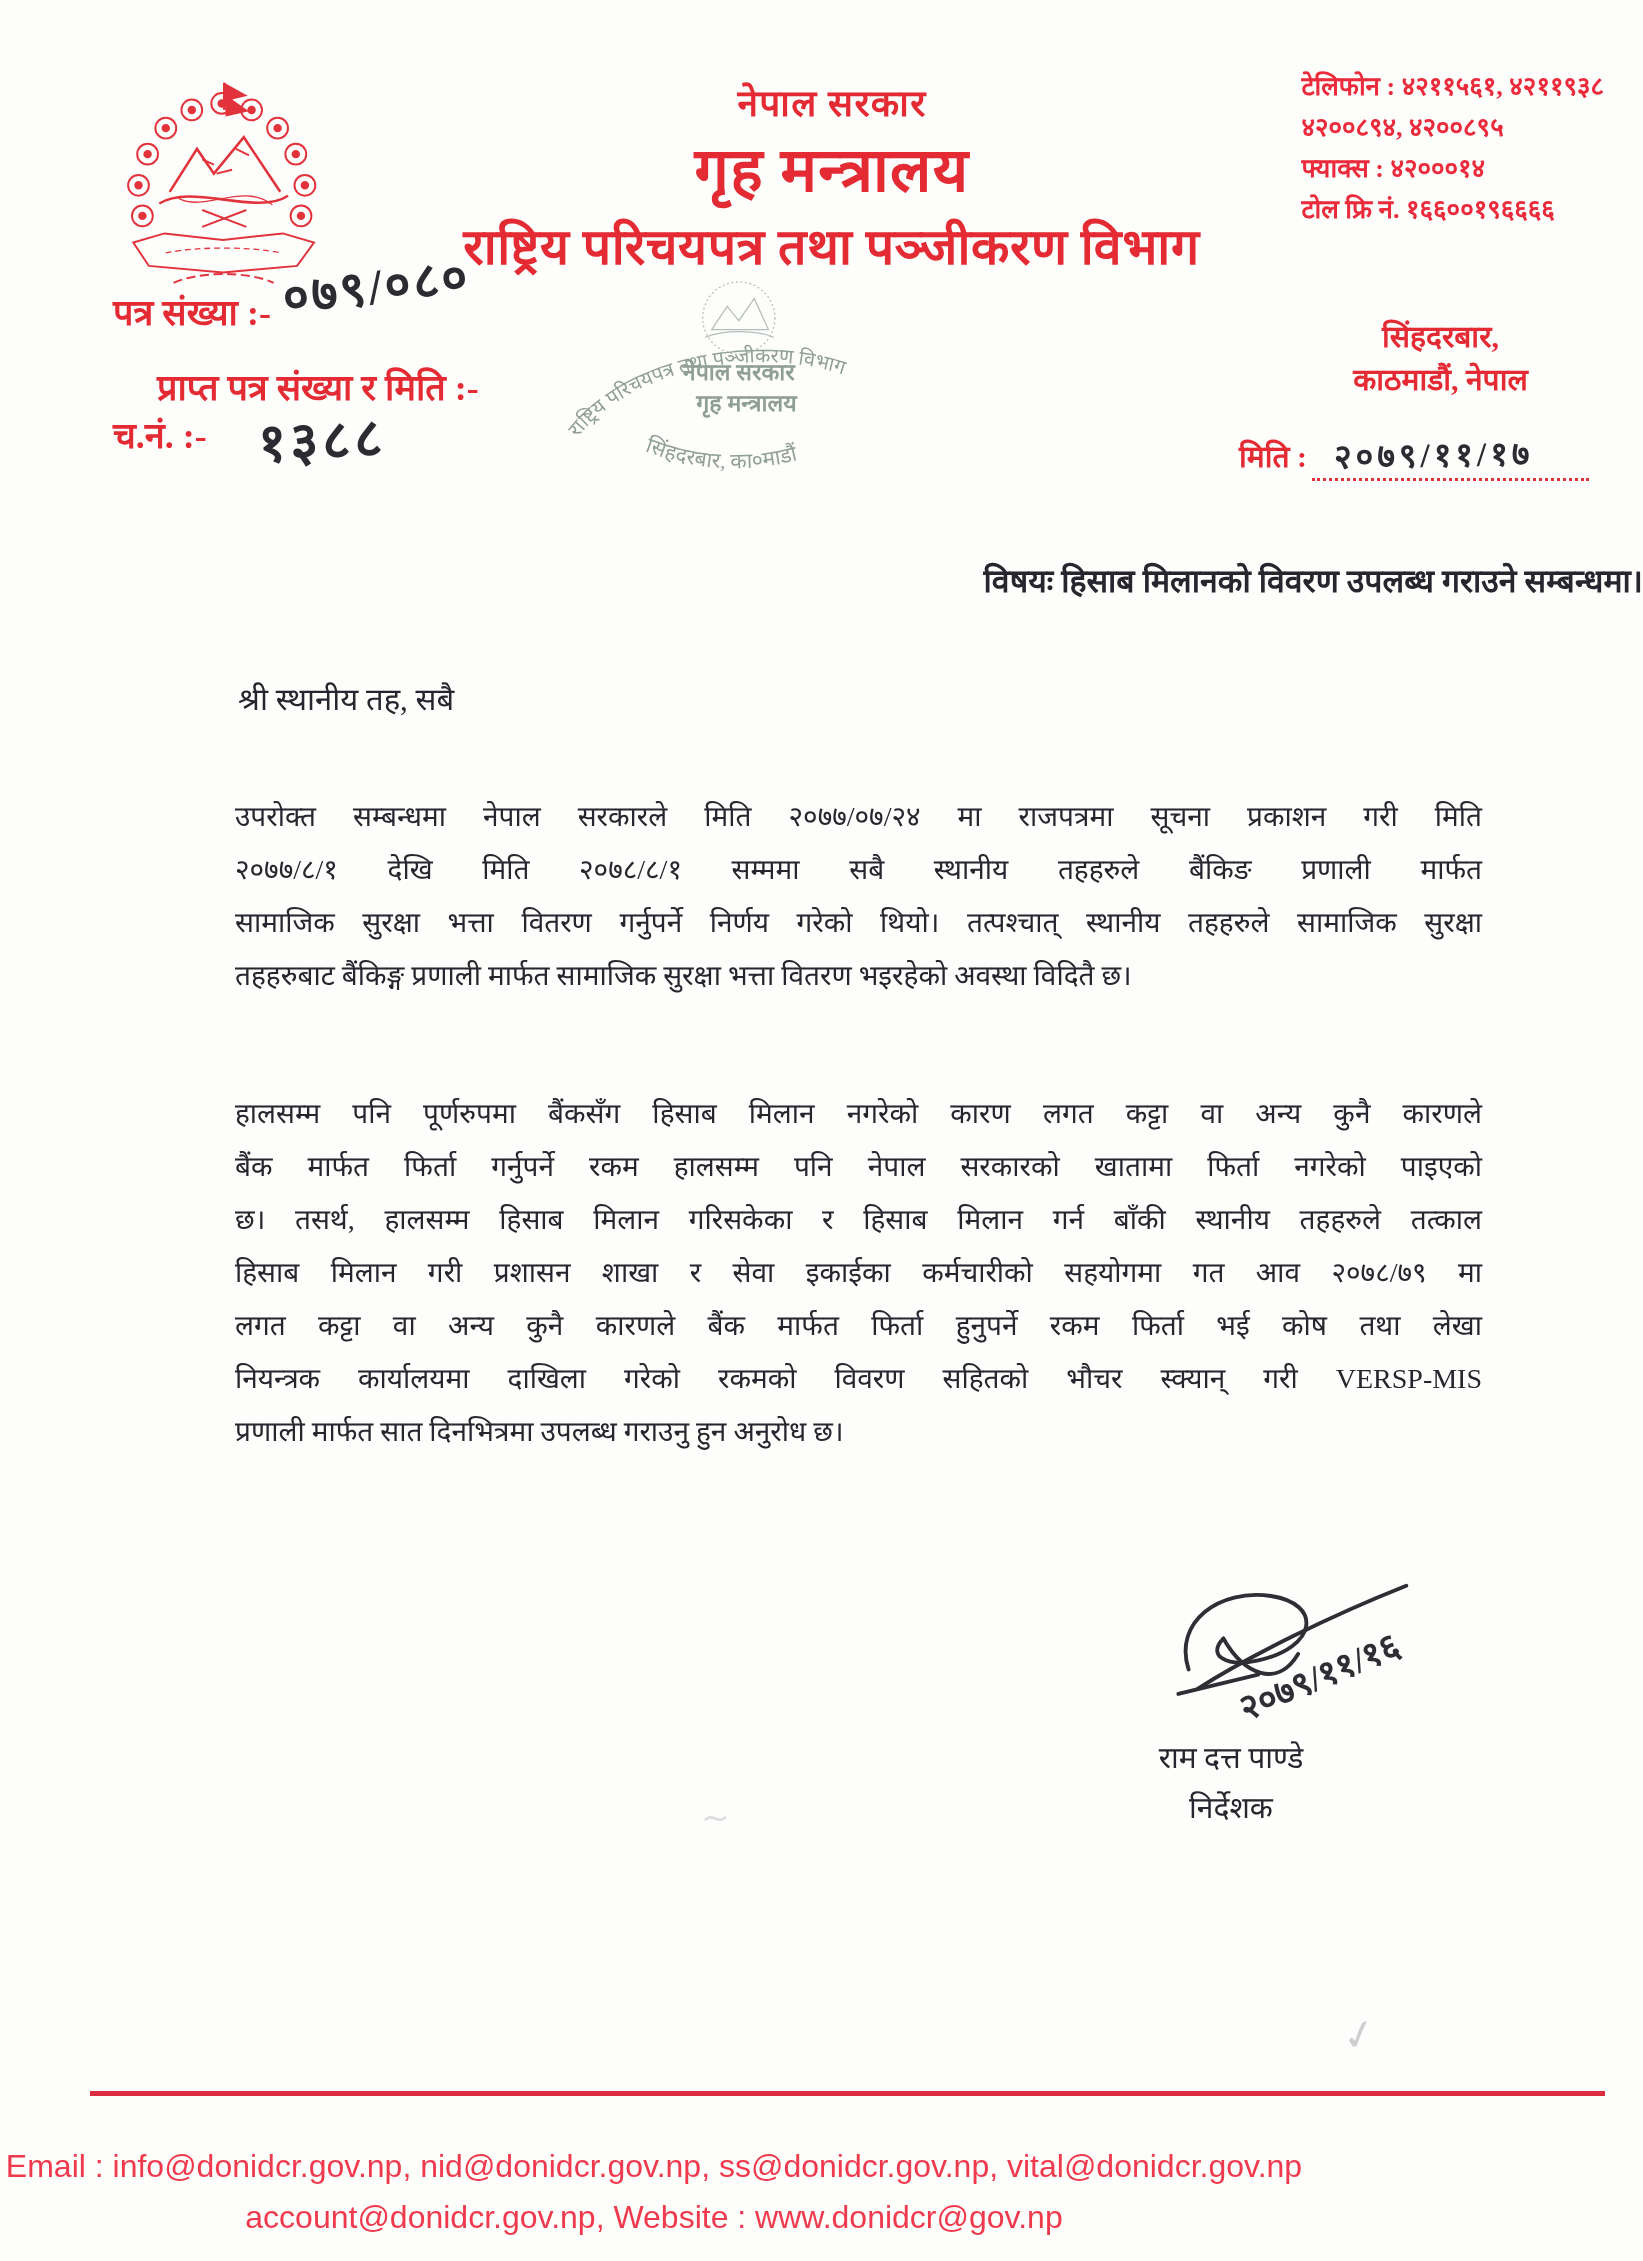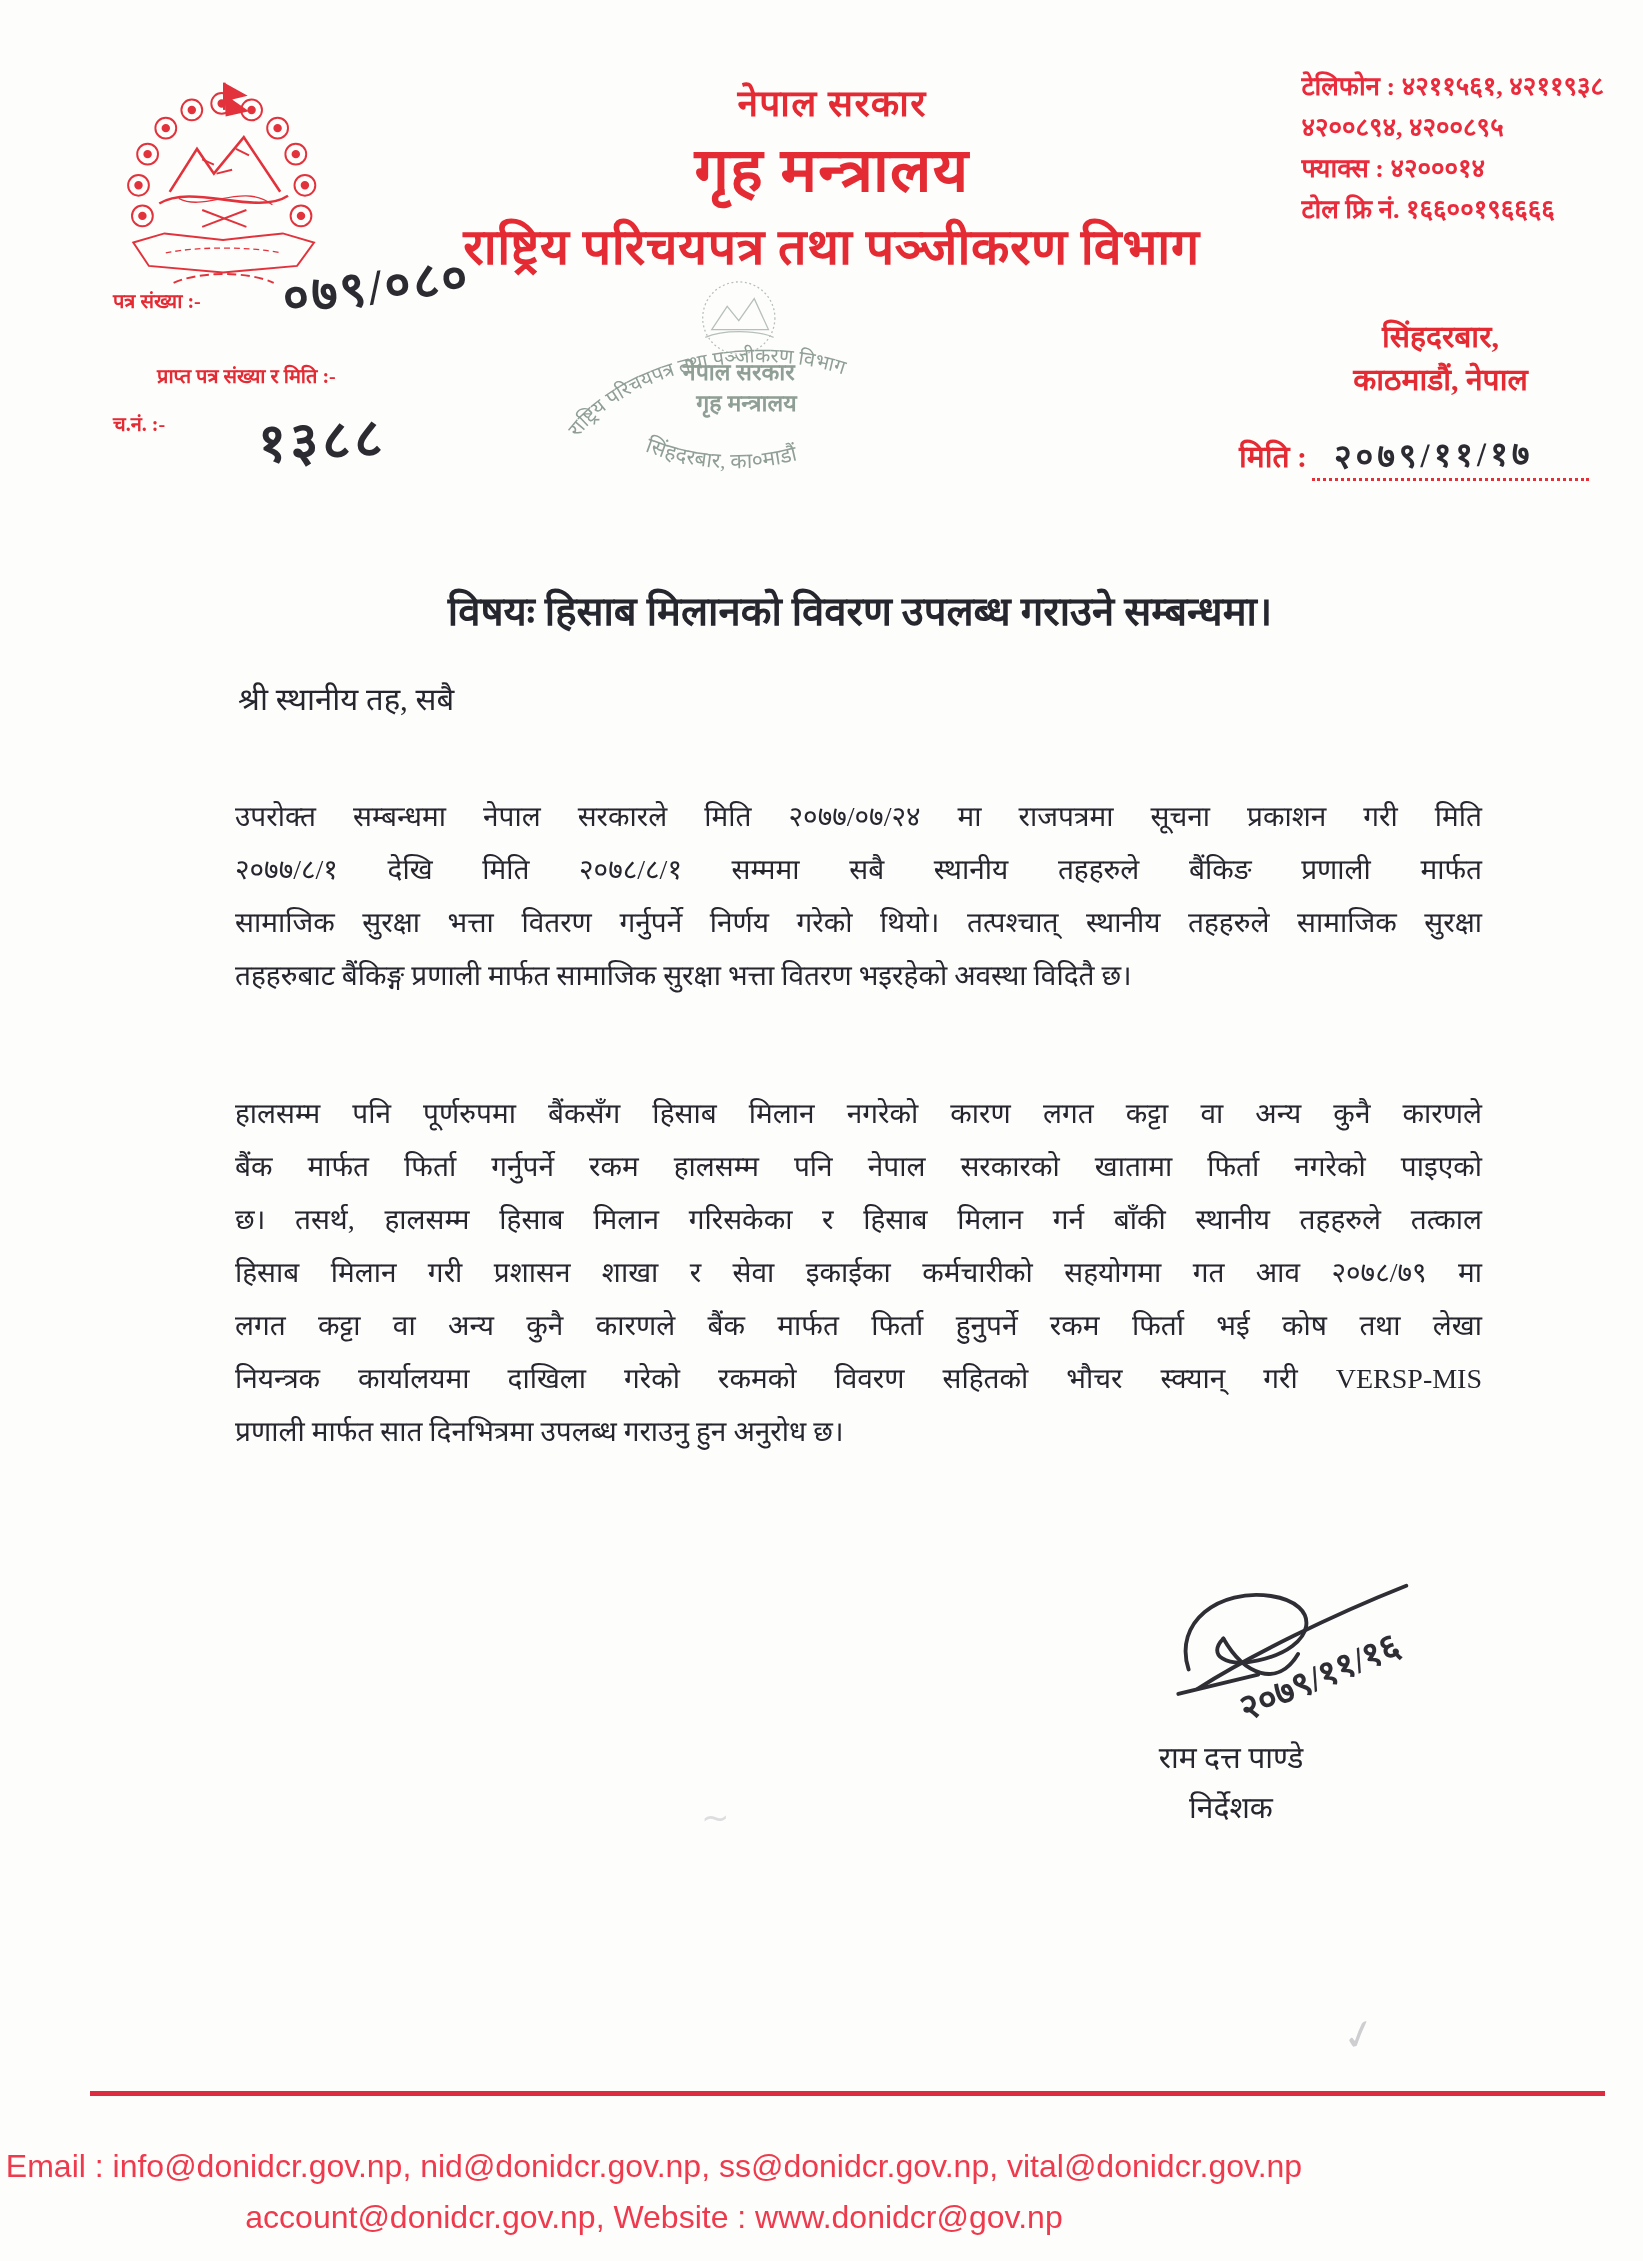--- a/index.html
+++ b/index.html
@@ -9,33 +9,33 @@
     font-family:"Liberation Serif","DejaVu Serif",serif;color:#26262e;
   }
   
   .emblem{position:absolute;left:119px;top:76px;width:208px;height:218px;}
   .hdr-center{position:absolute;left:445px;top:0;width:774px;text-align:center;color:#e42a33;}
   .hdr-gov{position:absolute;left:0;top:76px;width:100%;font-size:37px;font-weight:bold;letter-spacing:1.3px;}
   .hdr-min{position:absolute;left:0;top:126px;width:100%;font-size:61px;font-weight:bold;letter-spacing:1.3px;}
   .hdr-dept{position:absolute;left:-52px;top:211px;width:877px;font-size:50px;font-weight:bold;letter-spacing:0.6px;}
   .contact{position:absolute;right:40px;top:66px;text-align:left;color:#ea2b3c;font-size:26px;font-weight:bold;line-height:41px;}
   
-  .meta-label{position:absolute;left:113px;color:#e42a33;font-size:20px;font-weight:bold;white-space:nowrap;}
+  .meta-label{position:absolute;left:113px;color:#e42a33;font-size:36px;font-weight:bold;white-space:nowrap;}
   .hand{font-weight:bold;color:#2b2b31;white-space:nowrap;}
   .ref-value{position:absolute;left:282px;top:251px;font-size:50px;transform:rotate(-7deg);letter-spacing:2.6px;}
   .disp-value{position:absolute;left:258px;top:401px;font-size:54px;transform:rotate(-3deg);letter-spacing:3.9px;}
   
   .stamp{position:absolute;left:566px;top:269px;width:343px;height:214px;opacity:.78;}
   .addr{position:absolute;left:1289px;top:315px;width:303px;text-align:center;color:#e42a33;font-size:30px;font-weight:bold;line-height:43px;}
   .date-row{position:absolute;left:1239px;top:431px;white-space:nowrap;}
   .date-label{color:#e42a33;font-size:30px;font-weight:bold;}
   .dotted{display:inline-block;min-width:277px;border-bottom:3.2px dotted #e5303a;padding-bottom:1.3px;margin-left:5.2px;}
   .date-value{font-size:34px;font-weight:bold;color:#2b2b31;letter-spacing:3.9px;transform:rotate(-1deg);display:inline-block;padding-left:22px;}
   
-  .subject{position:absolute;left:77px;top:582px;width:1566px;text-align:center;font-size:40px;font-weight:bold;}
+  .subject{position:absolute;left:77px;top:558px;width:1566px;text-align:right;font-size:32px;font-weight:bold;}
   .salutation{position:absolute;left:238px;top:677px;font-size:31px;}
   .para{position:absolute;left:235px;width:1247px;font-size:28px;}
   .para .line{height:53px;line-height:49px;text-align:justify;text-align-last:justify;white-space:normal;}
   .para .line:last-child{text-align-last:left;}
   .para1{top:792px;}
   .para2{top:1089px;}
   
   .sig-svg{position:absolute;left:1160px;top:1578px;width:271px;height:161px;}
   .sig-block{position:absolute;left:1115px;top:1733px;width:232px;text-align:center;font-size:30px;line-height:50px;}
   

